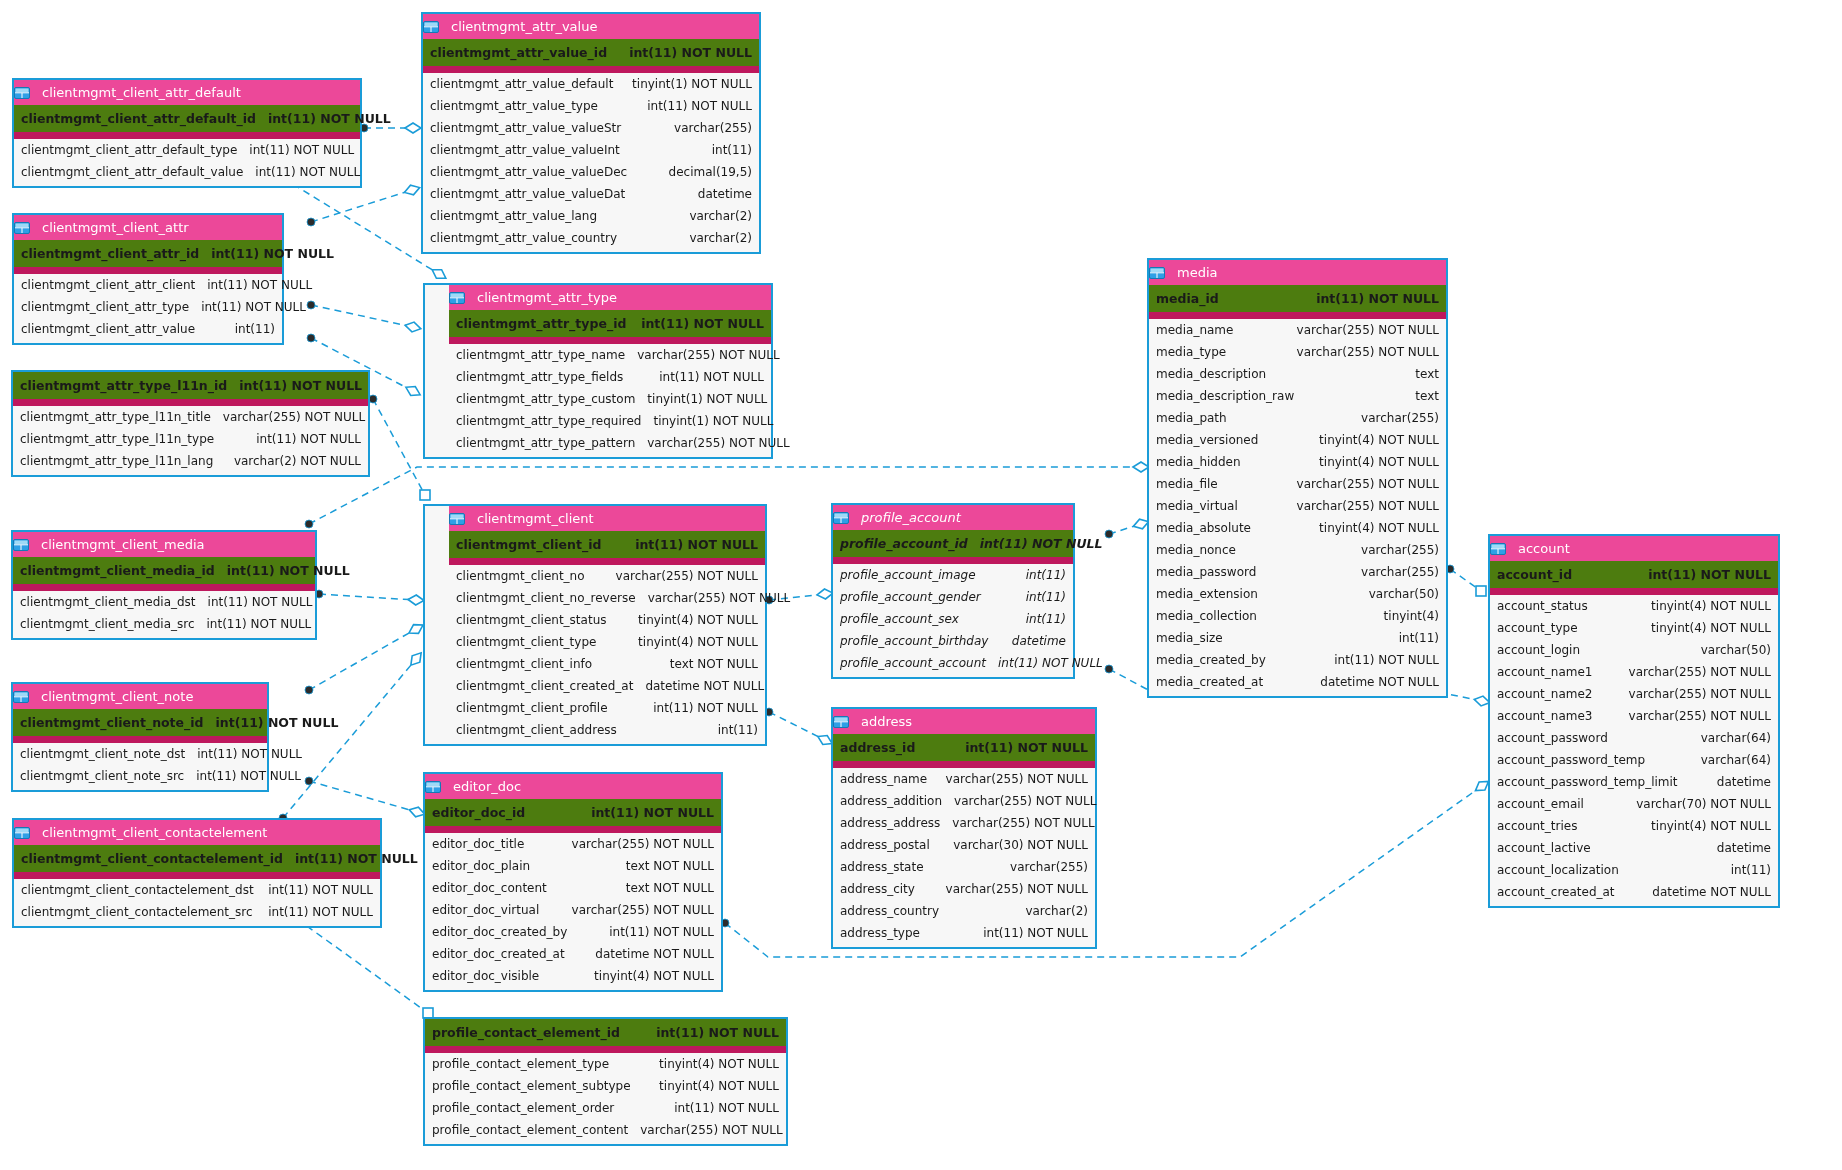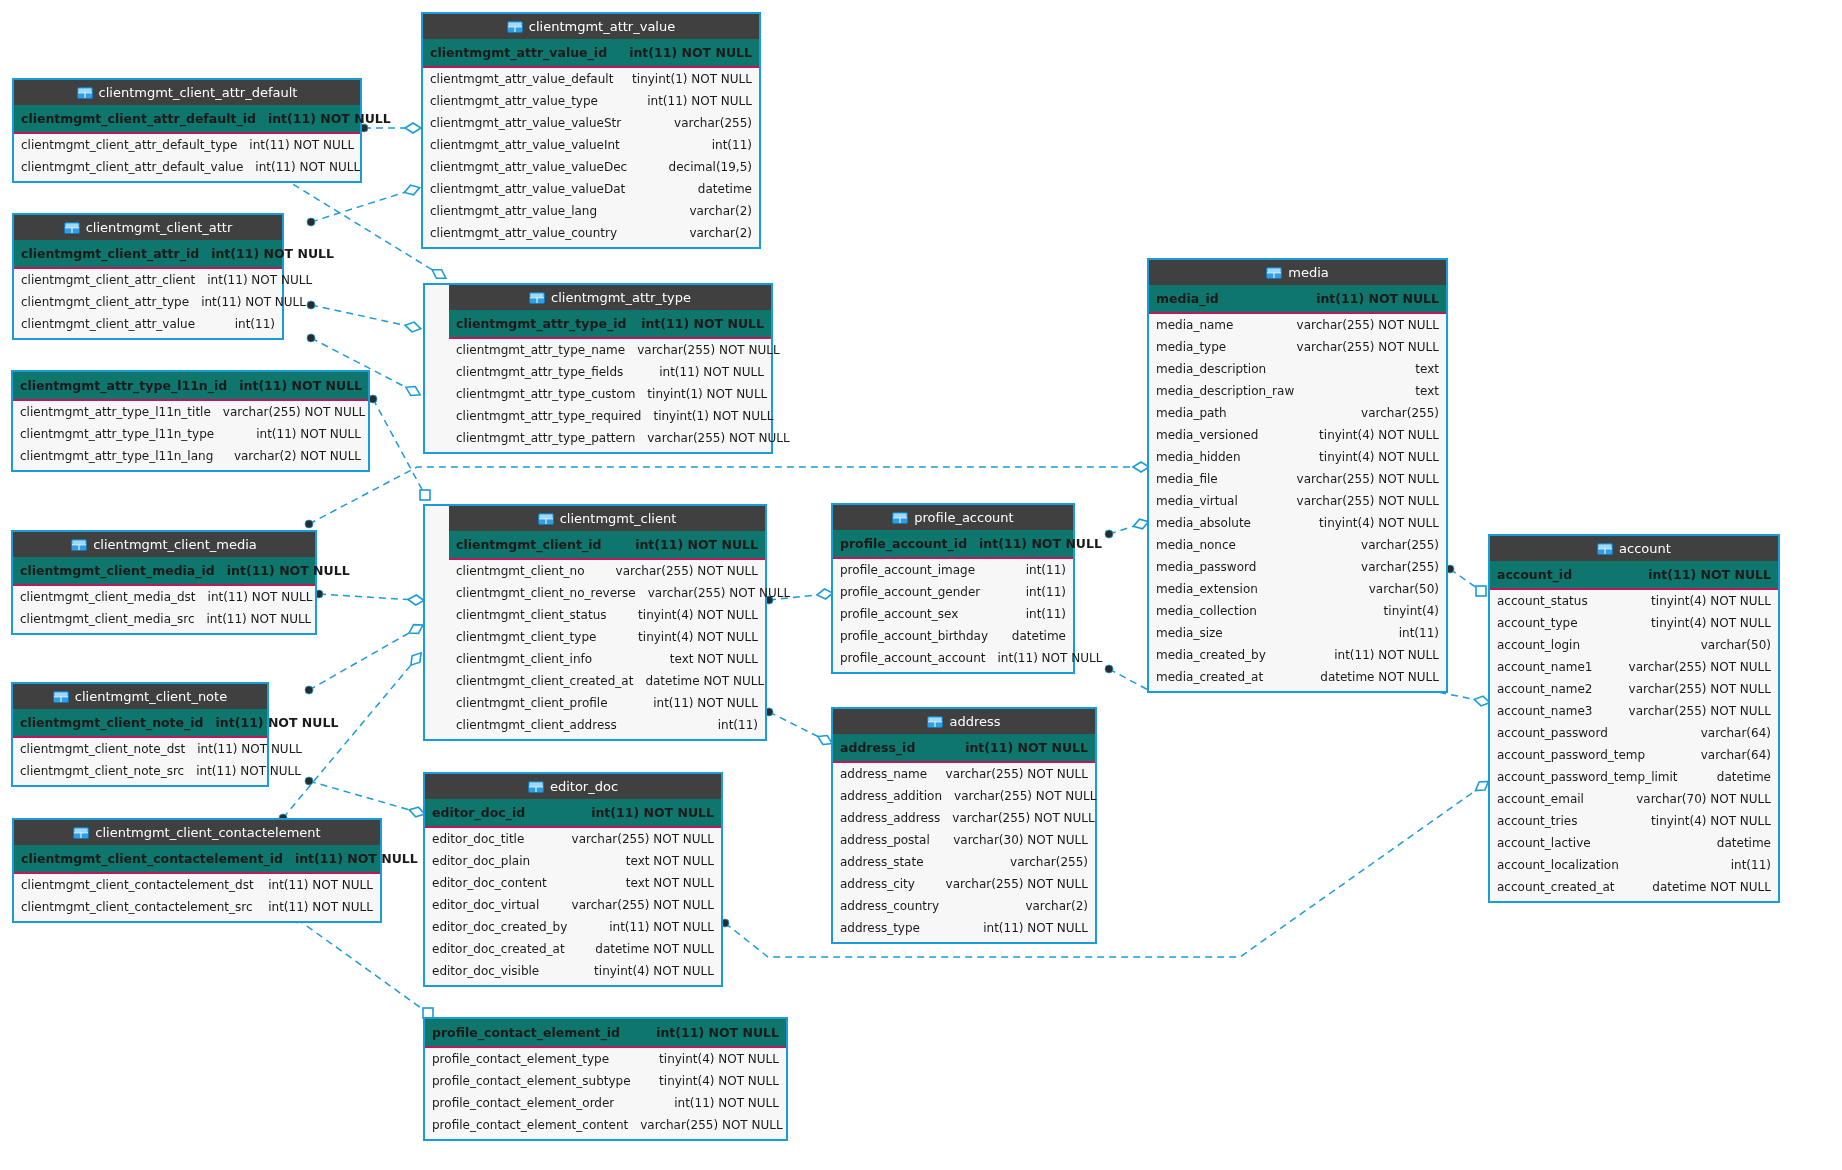--- a/index.html
+++ b/index.html
@@ -7,30 +7,30 @@
     width:1842px;height:1170px;position:relative;background:#ffffff;
     font-family:"DejaVu Sans","Liberation Sans",sans-serif;overflow:hidden;
   }
   #canvas{position:absolute;inset:0;}
   #wires{position:absolute;left:0;top:0;}
   .dbtable{
     position:absolute;border:2px solid #1a9cd8;background:#f7f7f7;
     box-sizing:border-box;padding-bottom:3px;z-index:2;
   }
   .thead{
-    height:25px;background:#404040;color:#fff;display:flex;align-items:center;
-    justify-content:center;gap:6px;font-size:13px;white-space:nowrap;
+    height:25px;background:#ec4899;color:#fff;display:flex;align-items:center;
+    gap:12px;font-size:13px;white-space:nowrap;
   }
   .row{
     display:flex;justify-content:space-between;height:22px;line-height:22px;
     font-size:12px;padding:0 7px;color:#1a1a1a;white-space:nowrap;
   }
   .pkrow{
-    height:27px;line-height:27px;font-weight:bold;background:#0f766e;
-    border-bottom:2px solid #be185d;font-size:12.5px;
+    height:27px;line-height:27px;font-weight:bold;background:#4d7c0f;
+    border-bottom:7px solid #be185d;font-size:12.5px;
   }
   .cname{text-align:left;}
   .ctype{text-align:right;margin-left:12px;}
   .conn{fill:none;stroke:#1a9cd8;stroke-width:1.5;stroke-dasharray:7 5;}
   .dotend{fill:#2b2b2b;stroke:#1a9cd8;stroke-width:0.8;}
   .marker{fill:#ffffff;stroke:#1a9cd8;stroke-width:1.6;}
   .ticon{display:inline-flex;align-items:center;}
 </style>
 </head>
 <body>
@@ -538,21 +538,21 @@
     <span class="ctype">int(11) NOT NULL</span>
   </div>
 
   <div class="row">
     <span class="cname">profile_contact_element_content</span>
     <span class="ctype">varchar(255) NOT NULL</span>
   </div>
 </div>
   </div>
 
-  <div class="dbtable" style="left: 831px; top: 503px; width: 244px;">
+  <div class="dbtable" style="left: 831px; top: 503px; width: 244px; font-style: italic;">
     <div class="thead">
       <span class="ticon">
         <svg width="16" height="12" viewBox="0 0 16 12">
           <rect x="0.5" y="0.5" width="15" height="11" rx="1.5" fill="#2e9fe6" stroke="#1579b5"></rect>
           <rect x="1.5" y="1.5" width="13" height="3.5" fill="#9fd9f6"></rect>
           <line x1="1" y1="5.8" x2="15" y2="5.8" stroke="#ffffff" stroke-width="1"></line>
           <line x1="8" y1="5.8" x2="8" y2="11" stroke="#ffffff" stroke-width="1"></line>
         </svg>
       </span>
       <span class="tname">profile_account</span>

